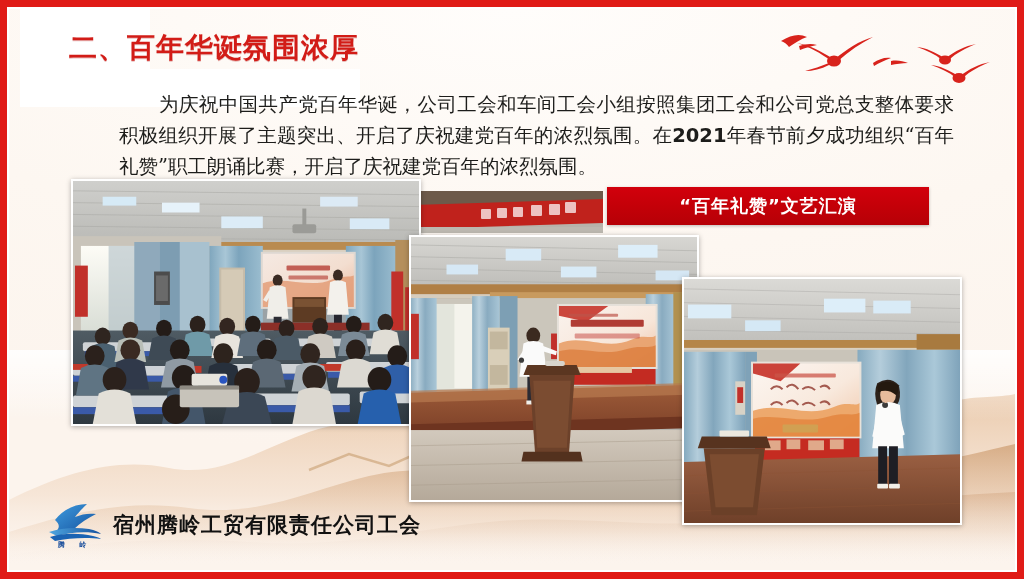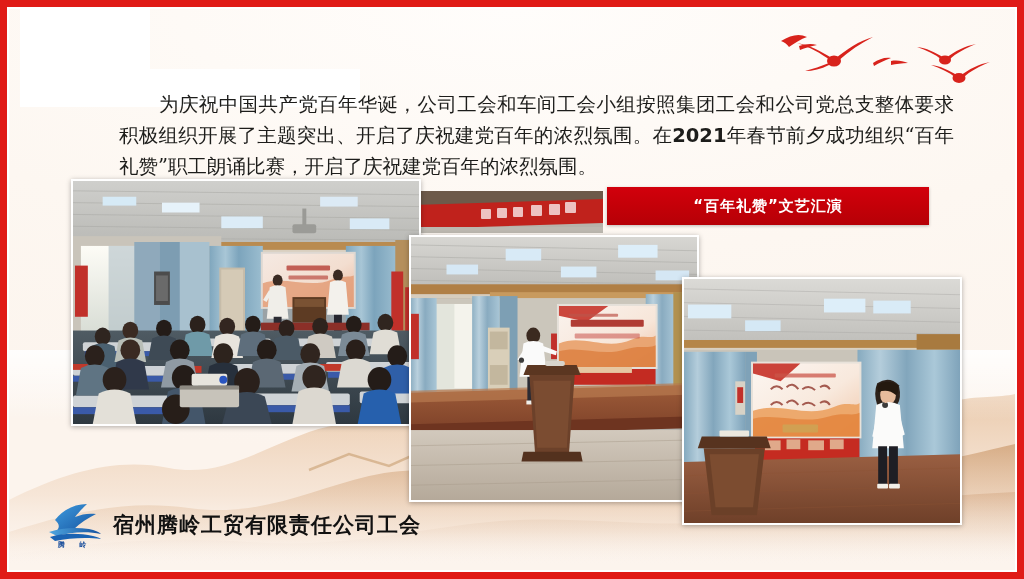--- a/index.html
+++ b/index.html
@@ -67,21 +67,21 @@
     text-align:justify;
     font-family:"DejaVu Serif","Liberation Serif",serif;
     text-indent:40px;
   }
   .body-text b{font-family:"DejaVu Sans","Liberation Sans",sans-serif;font-weight:bold;margin-top:8px;}
   
   .caption-banner{
     position:absolute;left:598px;top:178px;width:322px;height:38px;z-index:14;
     background:linear-gradient(180deg,#d2000c 0%,#c40008 50%,#b60007 100%);
     display:flex;align-items:center;justify-content:center;
-    color:#ffffff;font-size:15px;font-weight:bold;letter-spacing:1px;
+    color:#ffffff;font-size:18px;font-weight:bold;letter-spacing:1px;
     font-family:"DejaVu Sans","Liberation Sans",sans-serif;
     box-shadow:0 1px 3px rgba(0,0,0,.25);
   }
   
   .photo{position:absolute;background:#cfcfcf;overflow:hidden;border:2px solid #ffffff;box-sizing:border-box;box-shadow:0 1px 5px rgba(0,0,0,.30);}
   #photo1{left:62px;top:170px;width:350px;height:247px;z-index:10;}
   #photo2{left:400px;top:226px;width:290px;height:267px;z-index:11;}
   #photo3{left:673px;top:268px;width:280px;height:248px;z-index:12;}
   .photo svg{display:block;width:100%;height:100%;}
   
@@ -133,20 +133,21 @@
         <path d="M0,205 C80,192 160,186 240,192 C330,199 400,180 480,172 C560,164 630,178 710,172 C790,166 880,148 1006,142 L1006,220 L0,220 Z" fill="url(#mg3)"></path>
         <path d="M300,120 L340,104 L380,116 L420,98 L460,110 L500,92 L540,104 L580,86" stroke="#a9702f" stroke-opacity="0.35" stroke-width="2.5" fill="none"></path>
         <path d="M560,92 L600,80 L650,96 L700,86 L760,104 L820,96" stroke="#a9702f" stroke-opacity="0.28" stroke-width="2" fill="none"></path>
         <rect x="0" y="0" width="1006" height="70" fill="url(#haze)"></rect>
       </svg>
     </div>
 
     <div class="title-block"></div>
     <div class="title-block2"></div>
 
+    <div class="heading">二、百年华诞氛围浓厚</div>
 
     <div class="birds">
       <svg viewBox="0 0 230 86">
         <g fill="#d8231c">
           <path d="M8,26 C18,20 26,18 34,22 C28,24 22,28 16,32 C14,29 11,27 8,26 Z"></path>
           <path d="M26,31 C32,29 38,28 44,30 C38,31 32,33 27,35 Z"></path>
           <ellipse cx="61" cy="46" rx="7" ry="5.5"></ellipse>
           <path d="M60,44 C48,36 36,30 24,28 C36,32 48,38 58,46 Z"></path>
           <path d="M62,44 C74,34 86,26 100,22 C88,28 76,36 65,46 Z"></path>
           <path d="M56,50 C48,54 40,56 32,56 C40,54 48,51 56,48 Z"></path>

